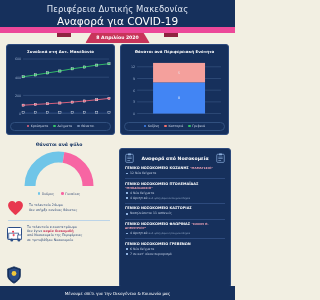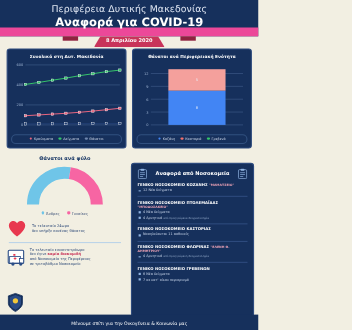--- a/index.html
+++ b/index.html
@@ -9,27 +9,27 @@
     background:#f2efe2;
     overflow:hidden;
     position:relative;
   }
   .page { width:235px; height:300px; position:relative; background:#f2efe2; }
 
   
   .header {
     background:#16305c;
     height:33px;
-    border-bottom:8px solid #ec4899;
+    border-bottom:6px solid #ec4899;
     text-align:center;
     padding-top:4px;
     position:relative;
   }
   .hdr-line1 { color:#dfe6f2; font-size:8.5px; letter-spacing:0.1px; }
-  .hdr-line2 { color:#ffffff; font-size:10.5px; font-weight:bold; margin-top:1px; }
+  .hdr-line2 { color:#ffffff; font-size:10.5px; font-weight:normal; margin-top:1px; }
 
   .date-ribbon {
     position:absolute;
     left:50%; top:33px;
     transform:translateX(-50%);
     background:#c8345a;
     color:#ffffff;
     font-size:4.6px;
     font-weight:bold;
     padding:2.4px 11px 2.6px 11px;

